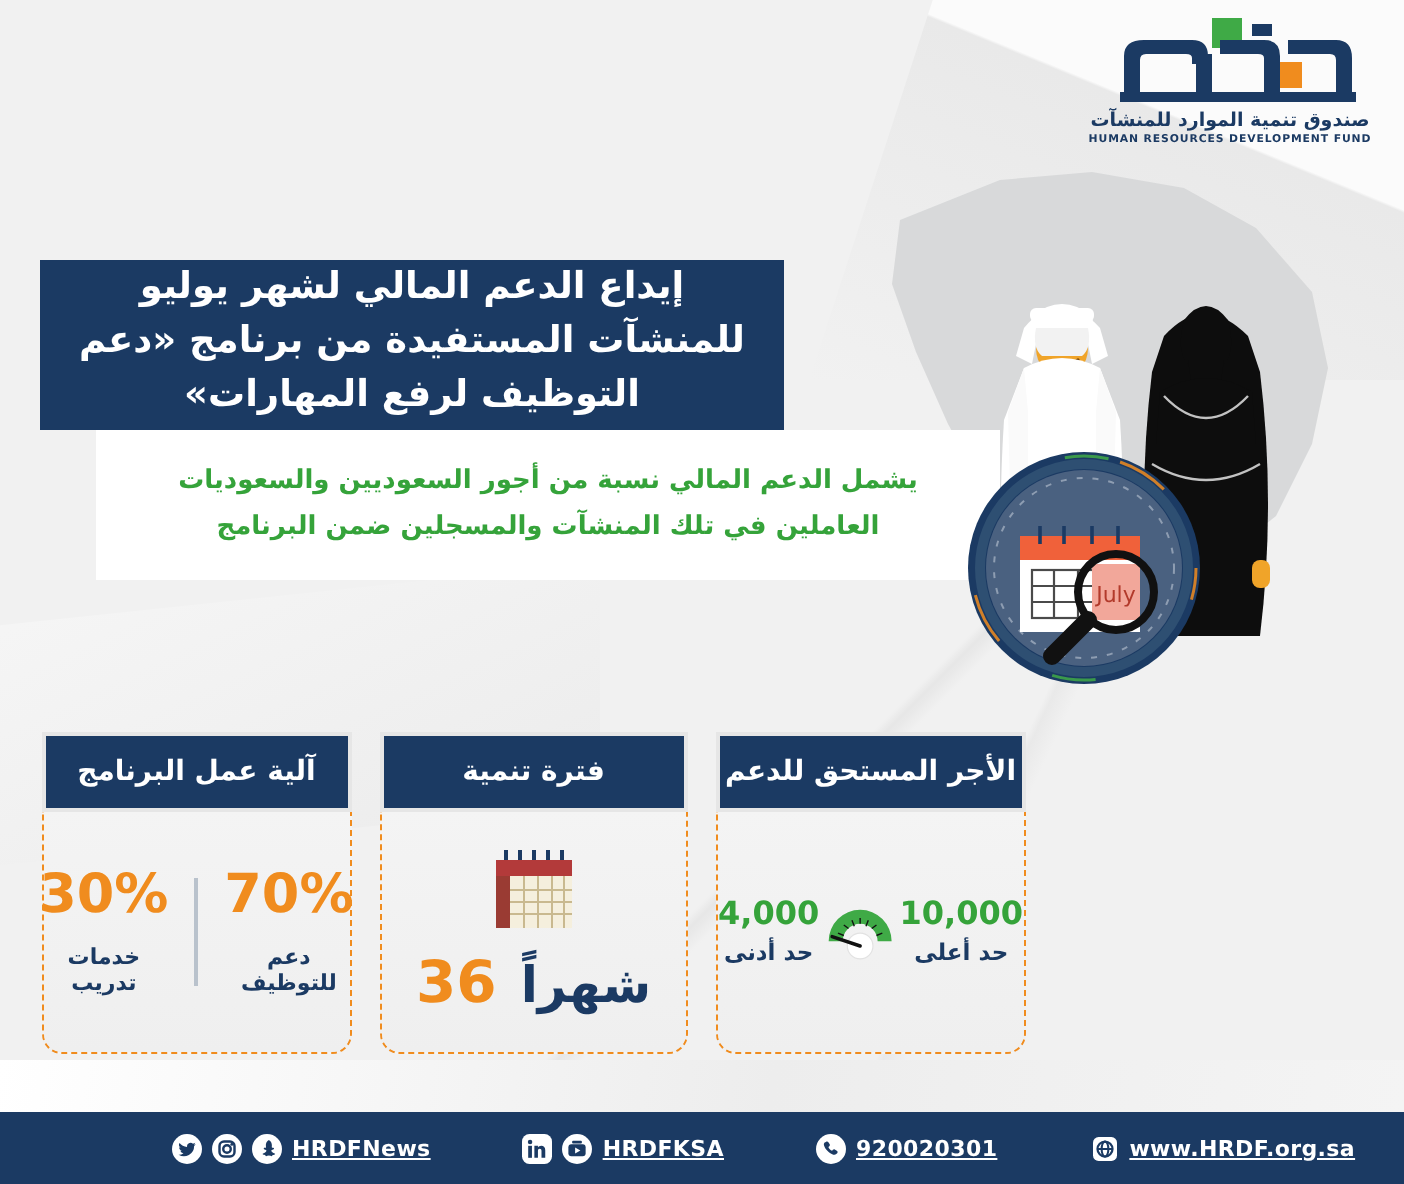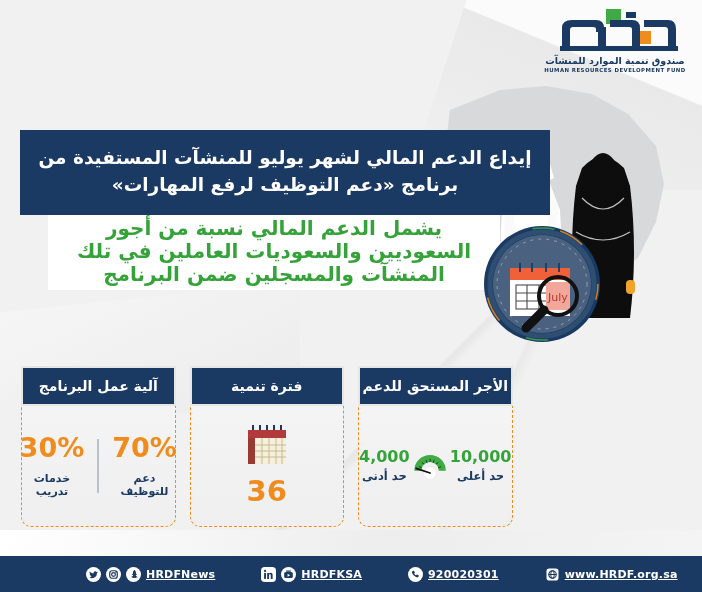--- a/index.html
+++ b/index.html
@@ -58,42 +58,42 @@
     letter-spacing:.45px; line-height:8px;
   }
 
   
   #illus { position:absolute; top:72px; right:0; width:260px; height:300px; z-index:1; }
   #illus svg { display:block; }
 
   
   #title-banner {
     position:absolute; left:20px; top:130px;
-    width:530px; height:85px;
+    width:372px; height:85px;
     background:#1b3a63;
     z-index:4;
     display:flex; align-items:center; justify-content:center;
     padding:4px 16px 8px 16px;
   }
   #title-banner .t {
     color:#ffffff; font-size:18.5px; font-weight:bold;
     line-height:27px; text-align:center; direction:rtl;
   }
 
   
   #subtitle-box {
     position:absolute; left:48px; top:215px;
     width:452px; height:75px;
     background:#ffffff;
     z-index:3;
     display:flex; align-items:center; justify-content:center;
     padding:4px 18px 6px 18px;
   }
   #subtitle-box .s {
-    color:#35a33a; font-size:20px; font-weight:bold;
+    color:#35a33a; font-size:13px; font-weight:bold;
     line-height:23px; text-align:center; direction:rtl;
   }
 
   
   #cal-badge { position:absolute; left:482px; top:224px; width:120px; height:120px; z-index:5; }
 
   
   #cards {
     position:absolute; left:0; top:366px; width:702px; height:178px;
     display:flex; flex-direction:row-reverse;
@@ -300,20 +300,21 @@
               <line x1="11" y1="27" x2="42" y2="27"></line>
             <line x1="11" y1="33" x2="42" y2="33"></line>
             <line x1="18" y1="14" x2="18" y2="40"></line>
               <line x1="25" y1="14" x2="25" y2="40"></line>
             <line x1="32" y1="14" x2="32" y2="40"></line>
               <line x1="38" y1="14" x2="38" y2="40"></line>
           </g>
         </svg>
         <div class="months-row">
           <div class="months-num">36</div>
+          <div class="months-ar">شهراً</div>
         </div>
       </div>
     </div>
 
 
     <div class="card">
       <div class="card-head">الأجر المستحق للدعم</div>
       <div class="card-body">
         <div class="gauge-wrap">
           <div class="g-side">

